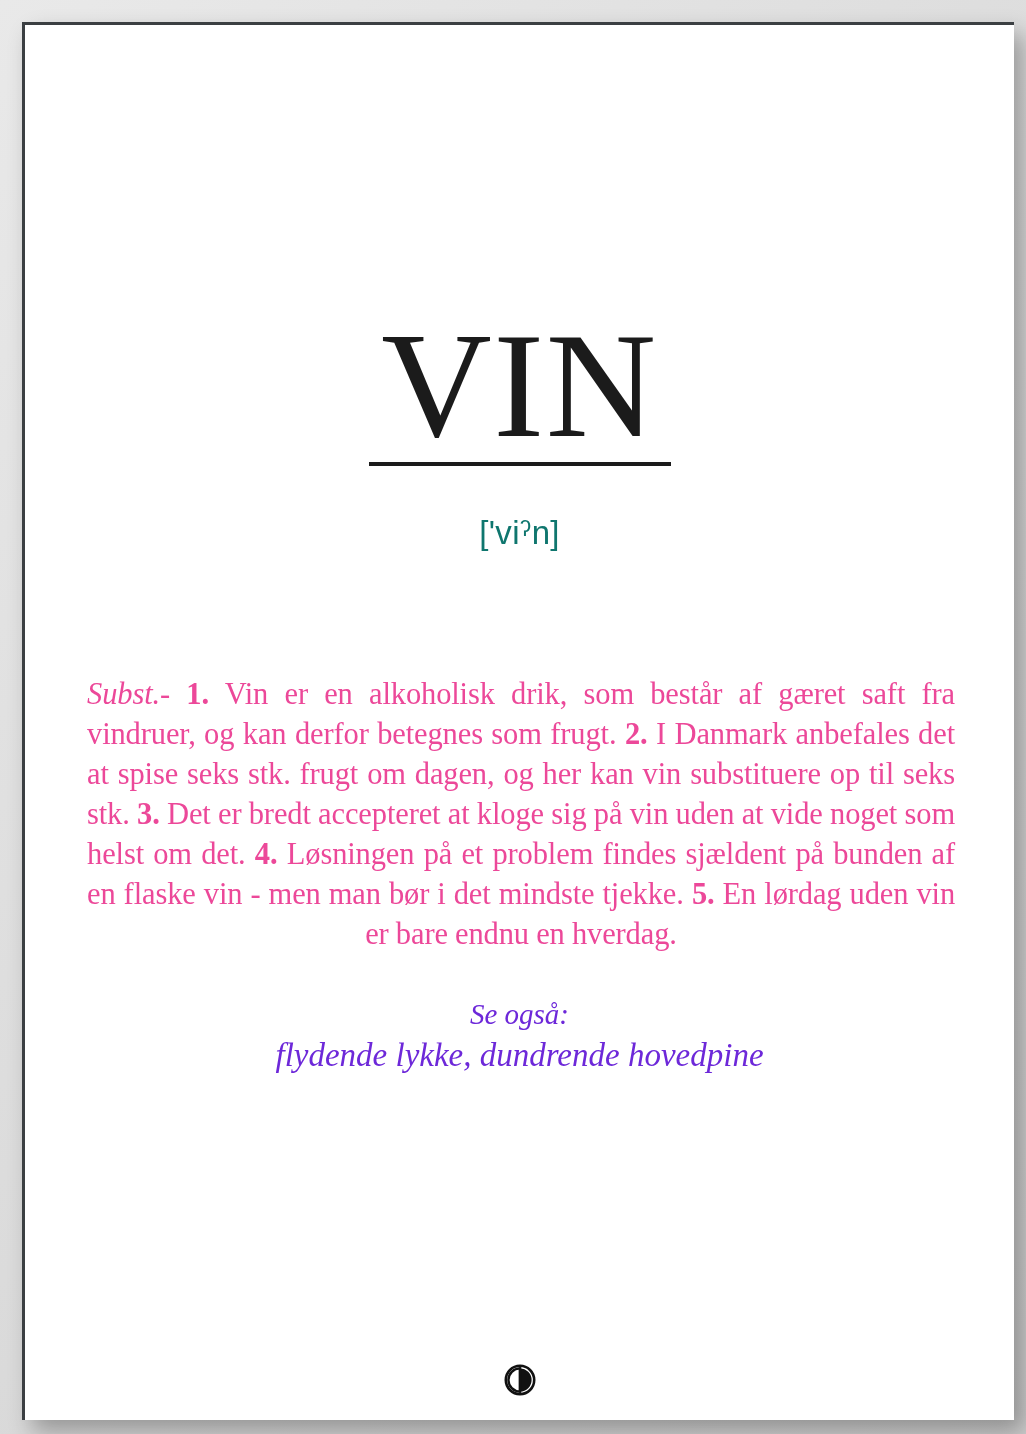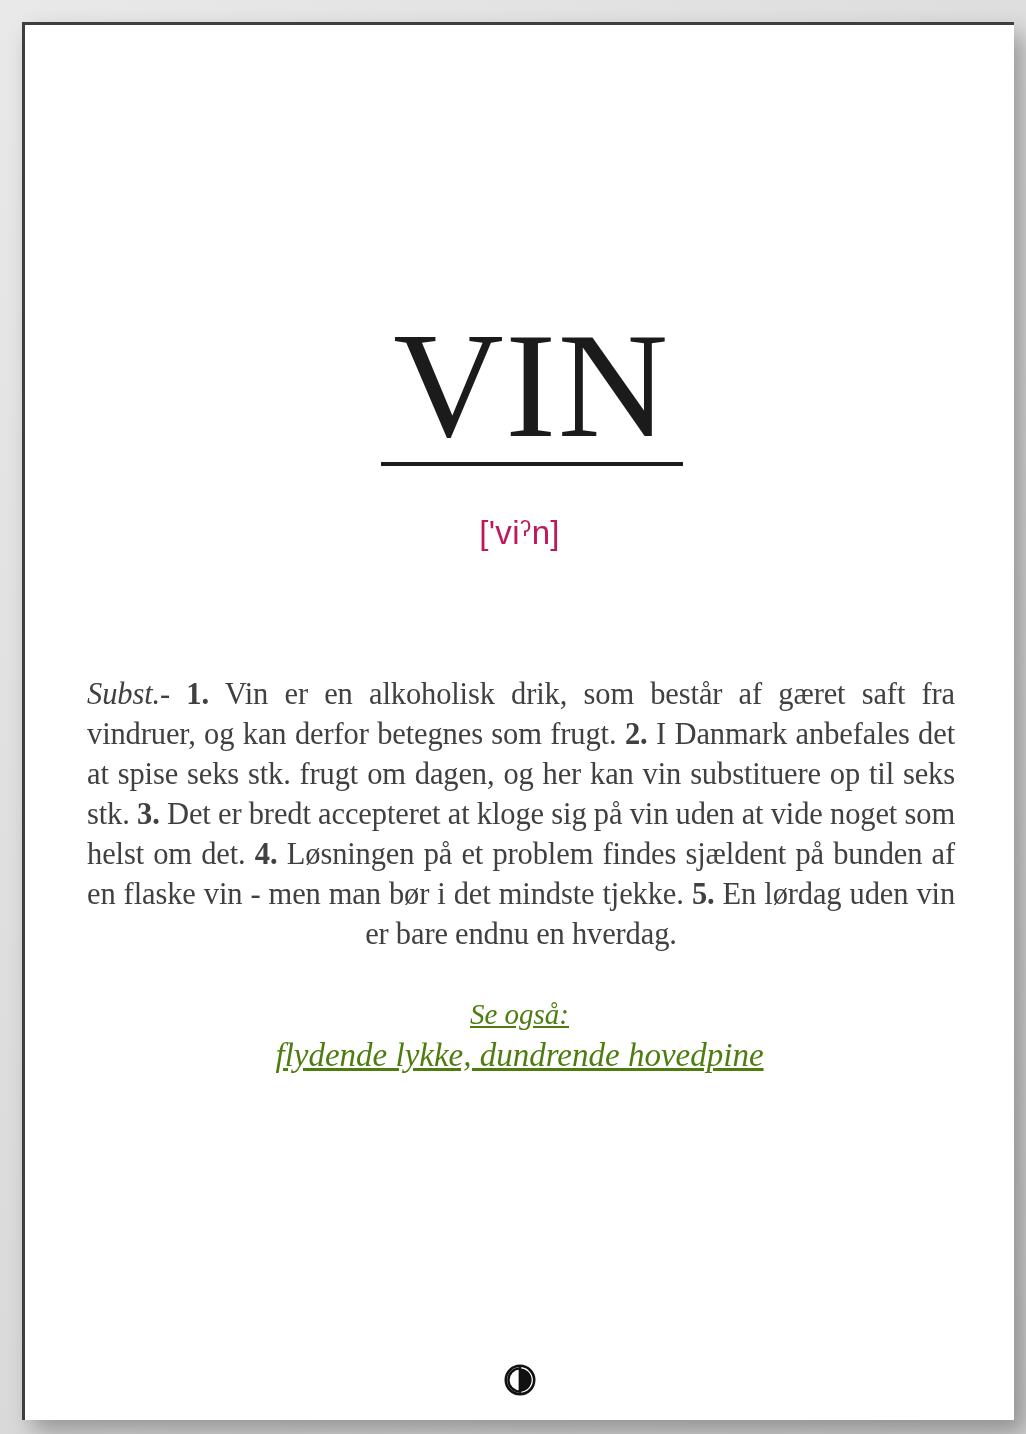--- a/index.html
+++ b/index.html
@@ -47,21 +47,20 @@
     overflow: hidden;
   }
 
   
   #headword-block {
     position: absolute;
     left: 0;
     top: 296px;
     width: 100%;
     text-align: center;
-    margin-left: 12px;
   }
   #headword {
     display: inline-block;
     font-family: "Liberation Serif", "DejaVu Serif", serif;
     font-size: 150px;
     line-height: 0.86;
     letter-spacing: 0.01em;
     color: #1b1b1b;
     font-weight: 400;
     transform: scaleX(1.02);
@@ -77,57 +76,56 @@
   
   #phonetic {
     position: absolute;
     left: 0;
     top: 489px;
     width: 100%;
     text-align: center;
     font-family: "Liberation Sans", sans-serif;
     font-size: 33px;
     letter-spacing: 0.01em;
-    color: #be185d;
+    color: #0f766e;
   }
 
   
   #definition {
     position: absolute;
     left: 62px;
     top: 618px;
     width: 868px;
     text-align: justify;
     text-align-last: center;
     font-family: "Liberation Serif", "DejaVu Serif", serif;
     font-size: 30.5px;
     line-height: 40px;
-    color: #404040;
+    color: #ec4899;
     letter-spacing: -0.004em;
     word-spacing: -0.01em;
     hyphens: manual;
   }
   #definition .pos {
     font-style: italic;
   }
   #definition .num {
     font-weight: bold;
   }
 
   
   #see-also {
     position: absolute;
     left: 0;
     top: 972px;
     width: 100%;
     text-align: center;
     font-family: "Liberation Serif", "DejaVu Serif", serif;
     font-style: italic;
-    color: #4d7c0f;
-    text-decoration: underline;
+    color: #6d28d9;
   }
   #see-also-label {
     font-size: 29px;
     line-height: 34px;
     display: block;
   }
   #see-also-terms {
     font-size: 33px;
     line-height: 36px;
     display: block;

